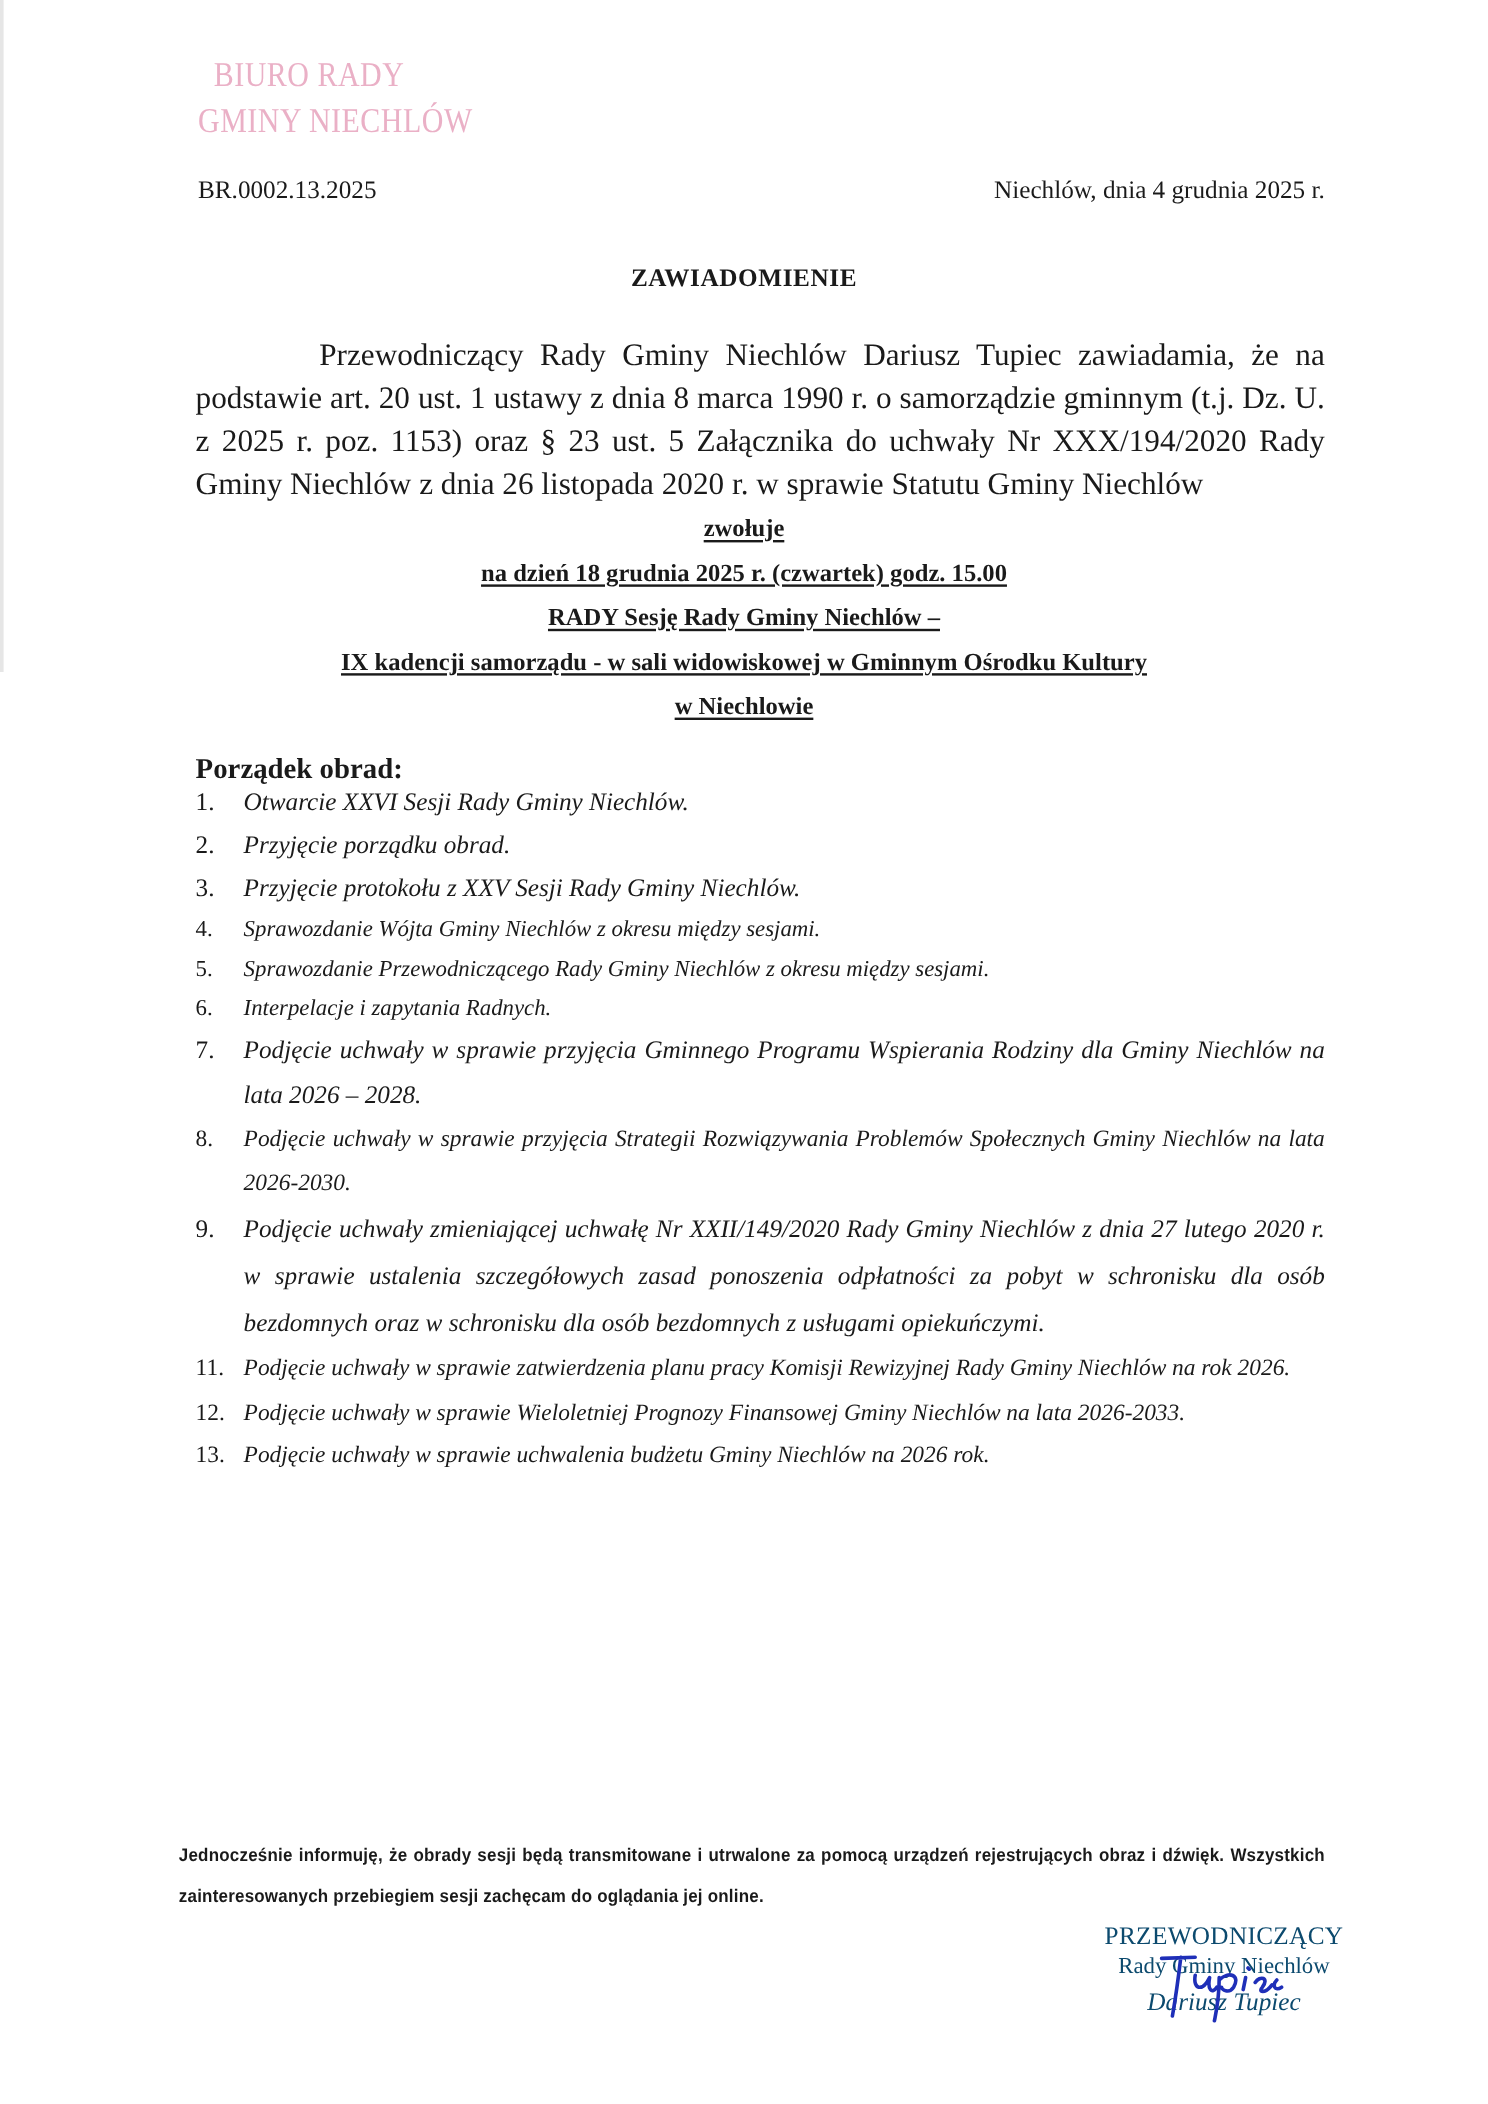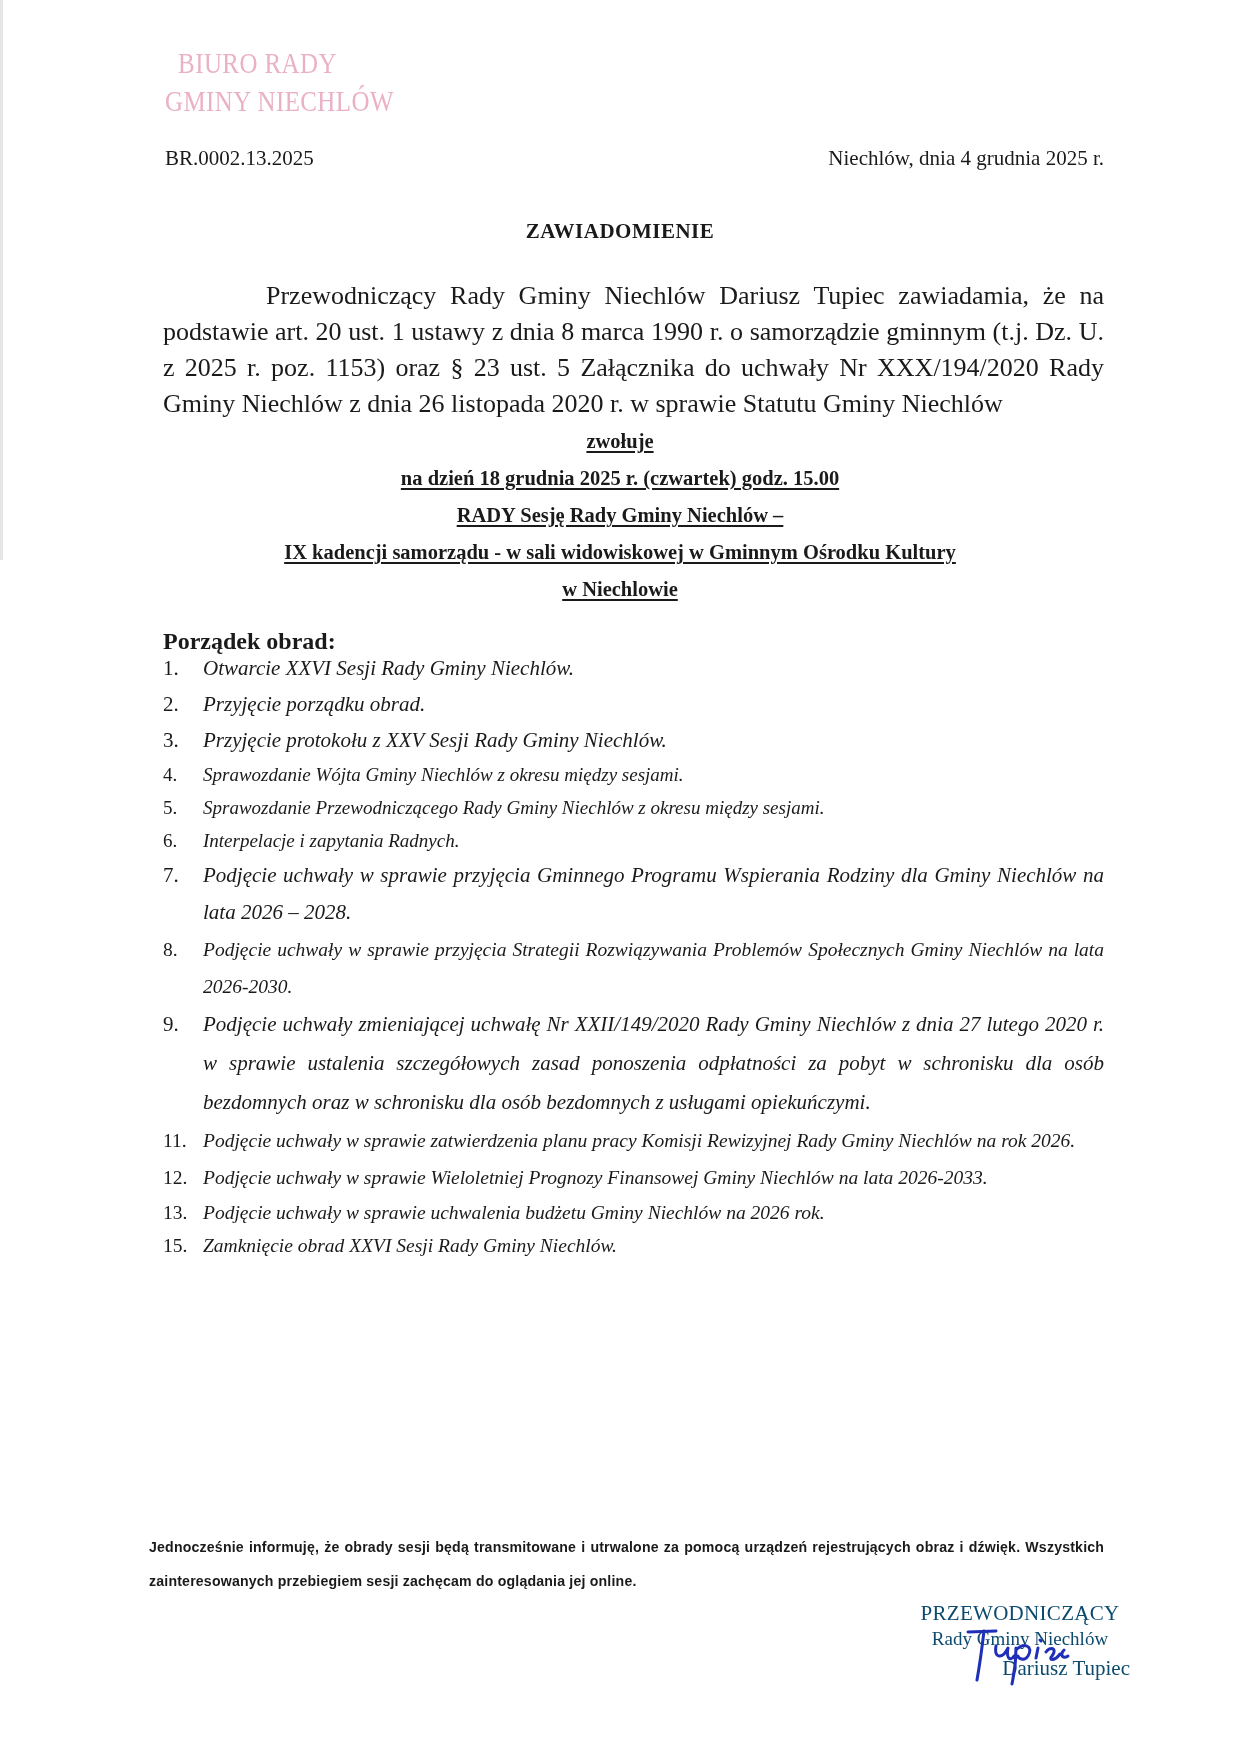--- a/index.html
+++ b/index.html
@@ -32,21 +32,21 @@
   .item .txt { flex: 1; text-align: justify; text-align-last: left; font-style: italic; }
 
   .notice { position: absolute; left: 149px; width: 955px; top: 1530px; font-family: "Liberation Sans", sans-serif;
             font-weight: bold; font-size: 15.2px; line-height: 34px; text-align: justify; letter-spacing: 0.2px; transform: scaleX(0.93); transform-origin: left; width: 1027px; }
   .notice p { margin: 0; }
 
   .sig { position: absolute; left: 910px; top: 1600px; width: 220px; text-align: center;
          color: #0c4a6e; font-family: "Liberation Serif", serif; }
   .sig .l1 { font-size: 21px; letter-spacing: 0.3px; line-height: 26px; }
   .sig .l2 { font-size: 19px; line-height: 26px; }
-  .sig .l3 { font-size: 21px; line-height: 32px; text-align: right; }
+  .sig .l3 { font-size: 21px; font-style: italic; line-height: 32px; }
   .sig svg { position: absolute; left: 40px; top: 18px; }
 </style>
 </head>
 <body>
 
 <div class="page-edge"></div>
 
 <div class="stamp">
   <div>BIURO RADY</div>
   <div>GMINY NIECHLÓW</div>
@@ -111,24 +111,20 @@
       <span class="txt">Podjęcie uchwały w sprawie zatwierdzenia planu pracy Komisji Rewizyjnej Rady Gminy Niechlów na rok 2026.</span>
     </div>
     <div class="item" style="line-height: 37px; font-size: 19.5px;">
       <span class="num">12.</span>
       <span class="txt">Podjęcie uchwały w sprawie Wieloletniej Prognozy Finansowej Gminy Niechlów na lata 2026-2033.</span>
     </div>
     <div class="item" style="line-height: 33px; font-size: 19.5px;">
       <span class="num">13.</span>
       <span class="txt">Podjęcie uchwały w sprawie uchwalenia budżetu Gminy Niechlów na 2026 rok.</span>
     </div>
-    <div class="item" style="line-height: 33px; font-size: 19.5px;">
-      <span class="num">15.</span>
-      <span class="txt">Zamknięcie obrad XXVI Sesji Rady Gminy Niechlów.</span>
-    </div>
   </div>
 
 <div class="notice">
   <p>Jednocześnie informuję, że obrady sesji będą transmitowane i utrwalone za pomocą urządzeń rejestrujących obraz i dźwięk. Wszystkich zainteresowanych przebiegiem sesji zachęcam do oglądania jej online.</p>
 </div>
 
 <div class="sig">
   <div class="l1">PRZEWODNICZĄCY</div>
   <div class="l2">Rady Gminy Niechlów</div>
   <div class="l3">Dariusz Tupiec</div>

